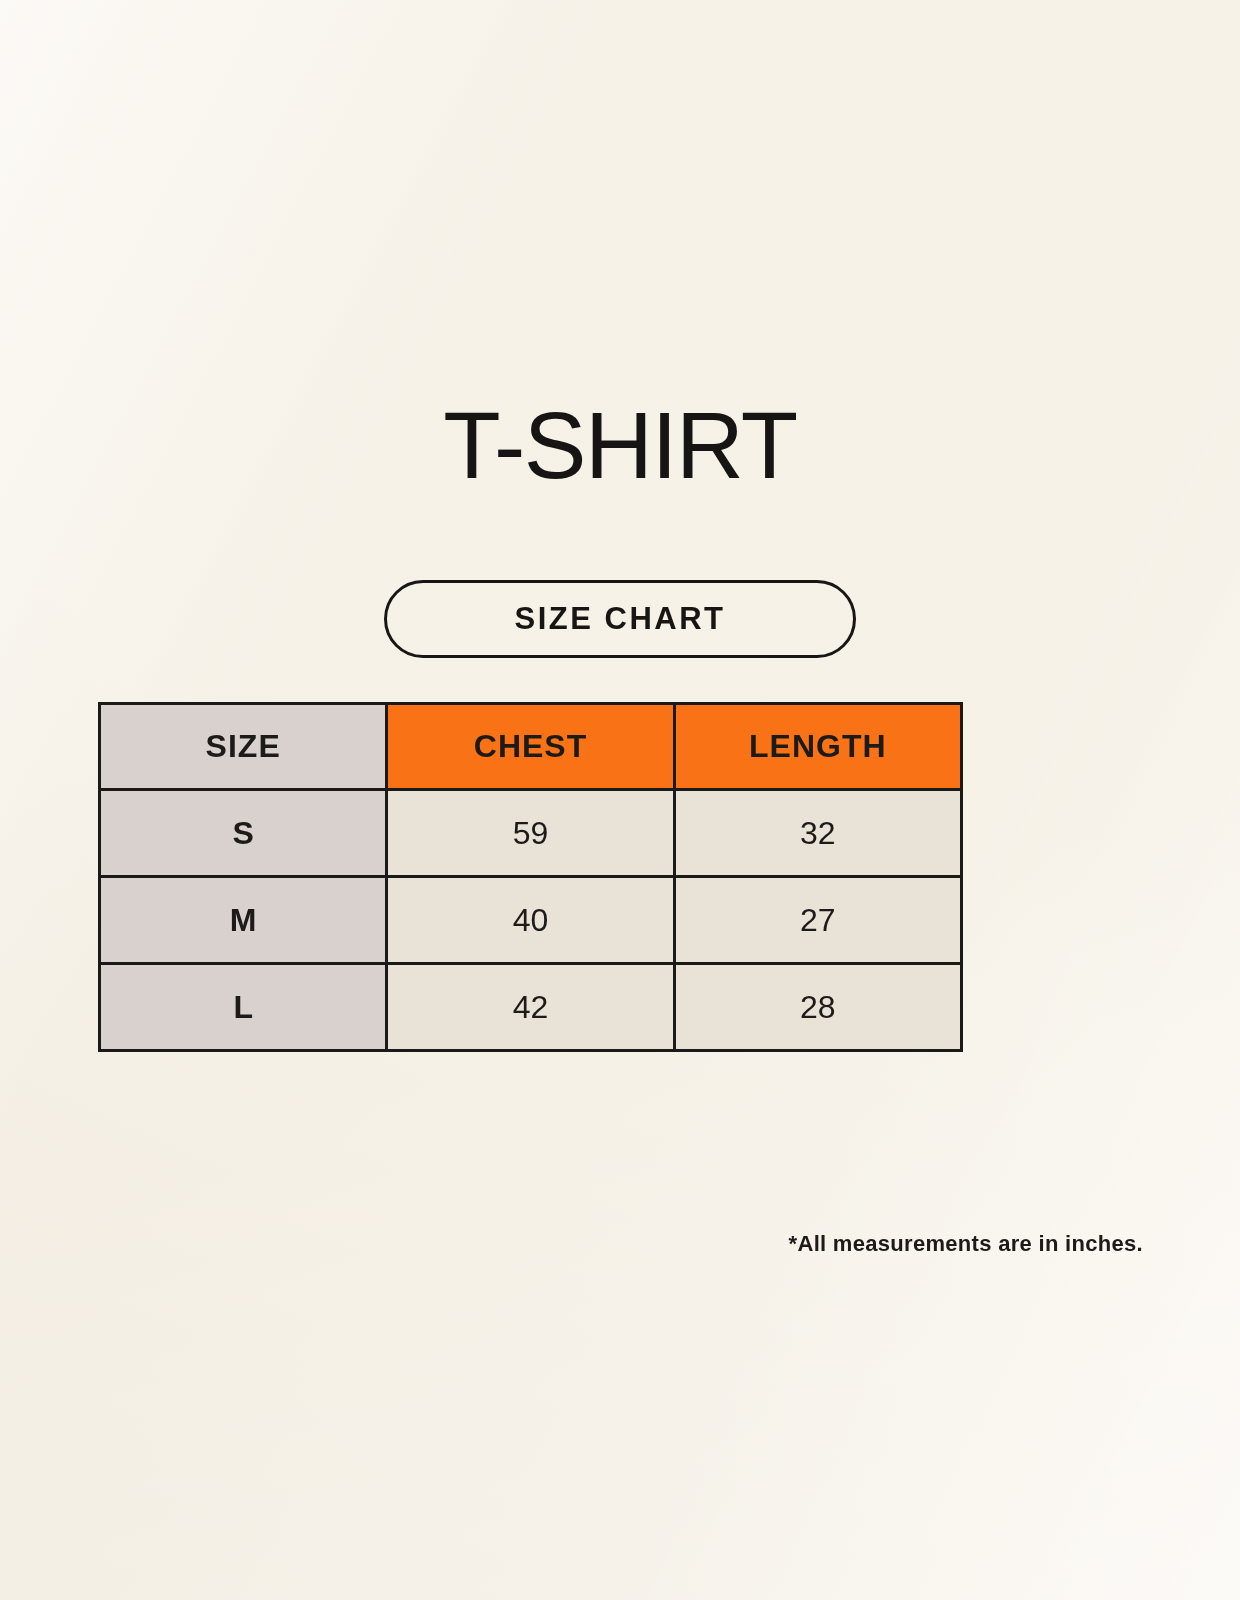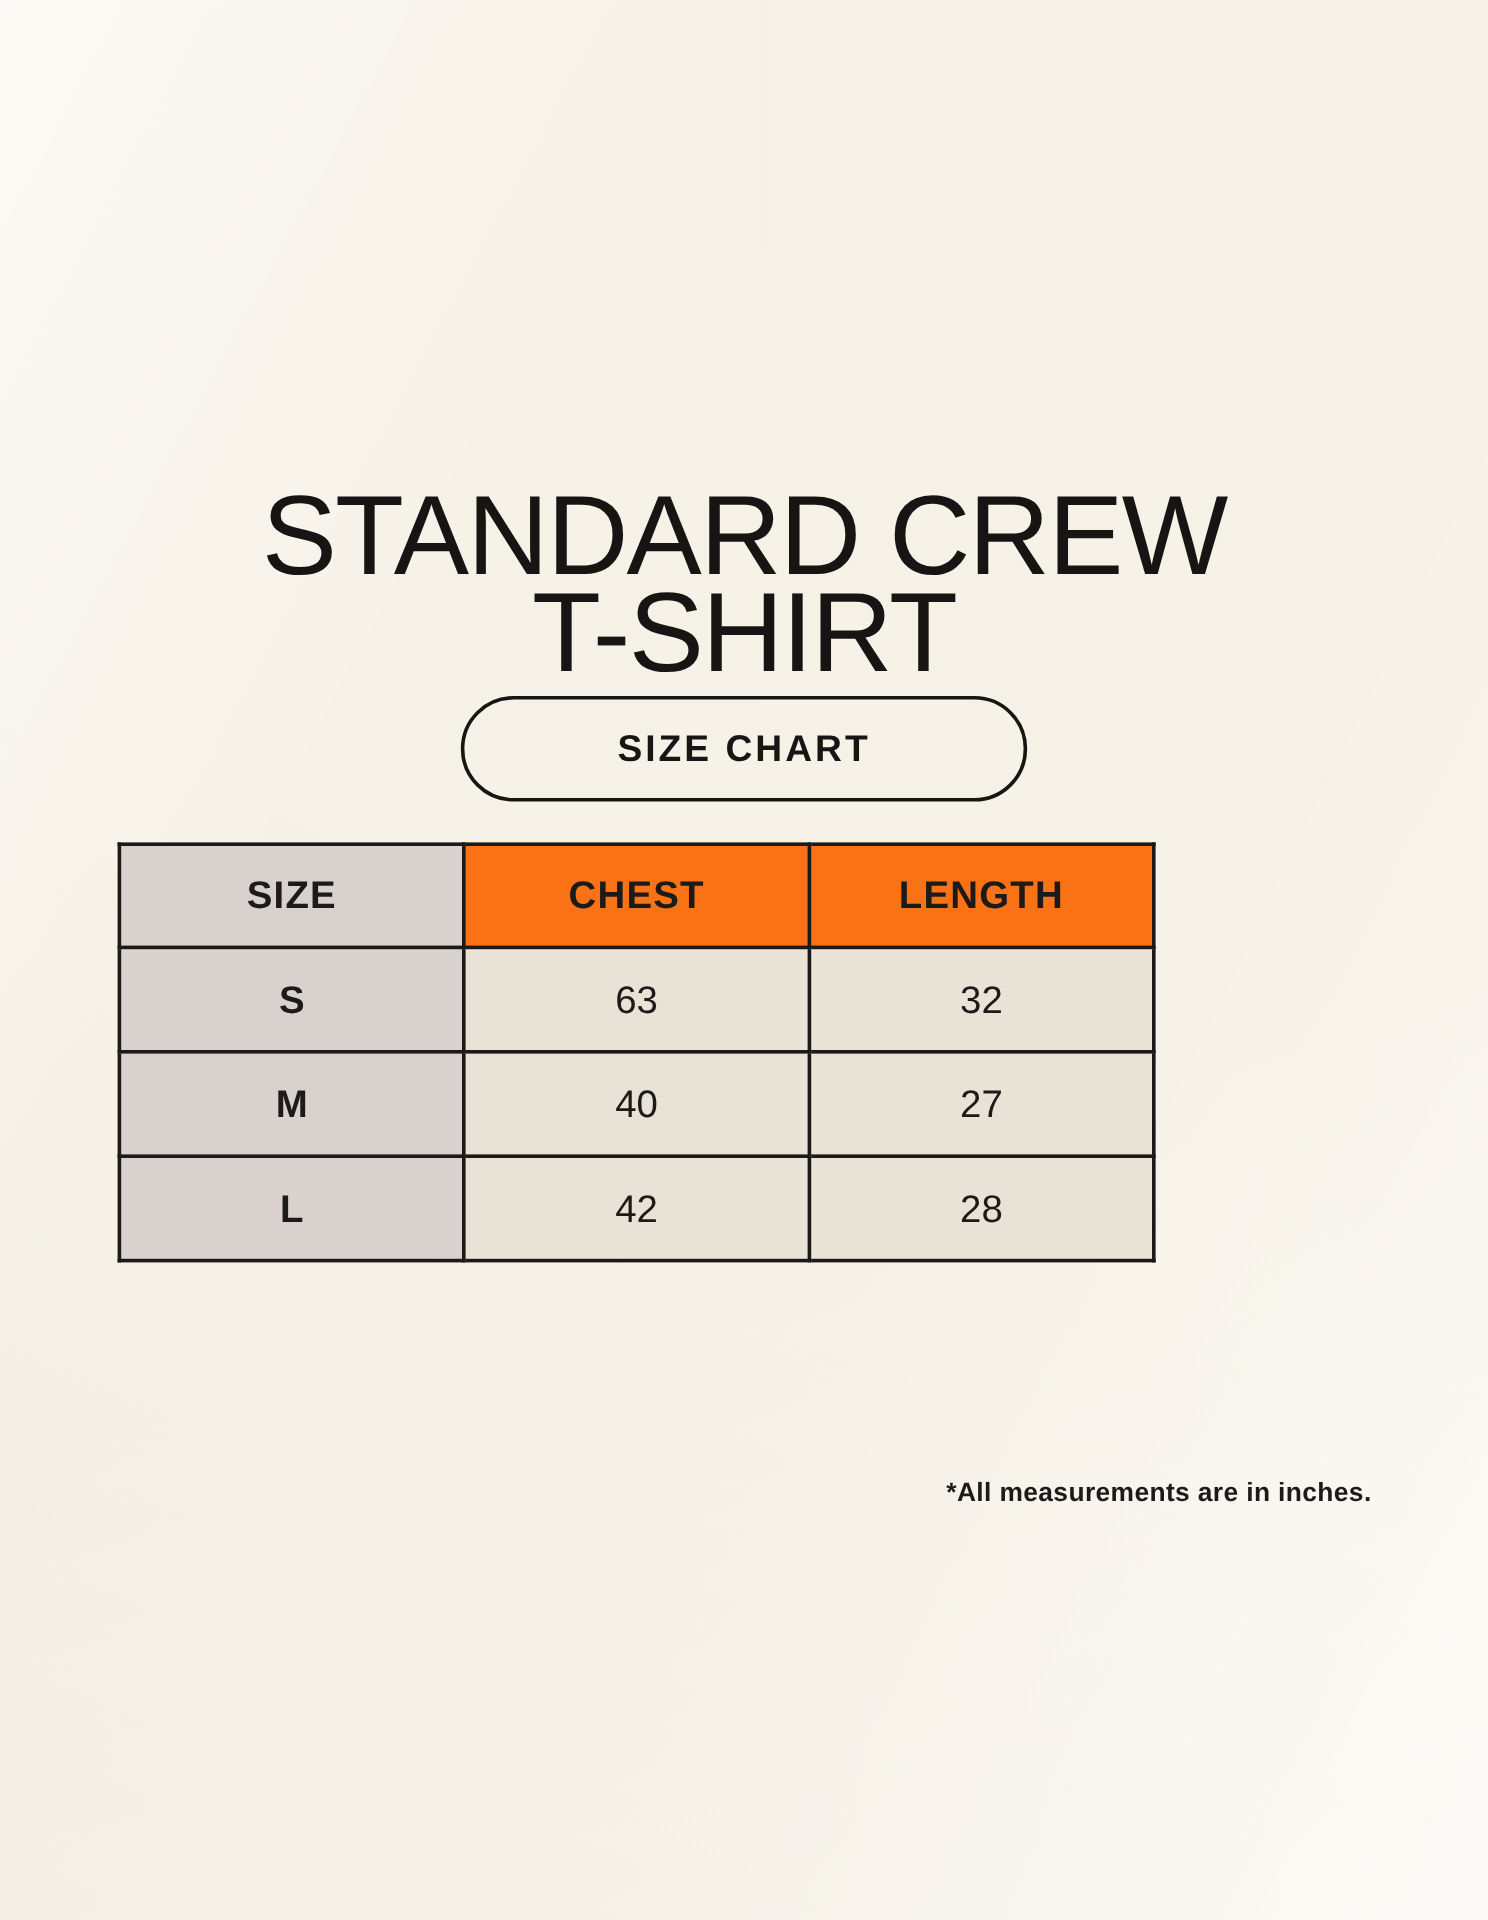--- a/index.html
+++ b/index.html
@@ -27,21 +27,21 @@
     font-weight: 400;
     letter-spacing: -1.5px;
     color: #161513;
   }
   .title span { display: block; }
 
   .pill-button {
     position: absolute;
     top: 580px; left: 50%;
     transform: translateX(-50%);
-    width: 472px; height: 88px;
+    width: 472px; height: 78px;
     box-sizing: border-box;
     border: 3px solid #171614;
     border-radius: 44px;
     background: transparent;
     display: flex; align-items: center; justify-content: center;
     font-family: "Liberation Sans", sans-serif;
     font-size: 31px; font-weight: 700;
     letter-spacing: 2.5px;
     color: #171614;
     cursor: pointer;
@@ -77,40 +77,39 @@
     letter-spacing: 0.3px;
     color: #1c1b19;
   }
 </style>
 </head>
 <body>
 
 <div class="canvas">
 
   <h1 class="title">
-    <span>STANDARD CREW</span>
     <span>T-SHIRT</span>
   </h1>
 
   <div class="pill-button">
     <span>SIZE CHART</span>
   </div>
 
   <table class="size-table">
     <thead>
       <tr>
         <th class="th-size">SIZE</th>
         <th class="th-accent">CHEST</th>
         <th class="th-accent">LENGTH</th>
       </tr>
     </thead>
     <tbody>
       <tr>
         <td class="td-size">S</td>
-        <td class="td-data">63</td>
+        <td class="td-data">59</td>
         <td class="td-data">32</td>
       </tr>
       <tr>
         <td class="td-size">M</td>
         <td class="td-data">40</td>
         <td class="td-data">27</td>
       </tr>
       <tr>
         <td class="td-size">L</td>
         <td class="td-data">42</td>

